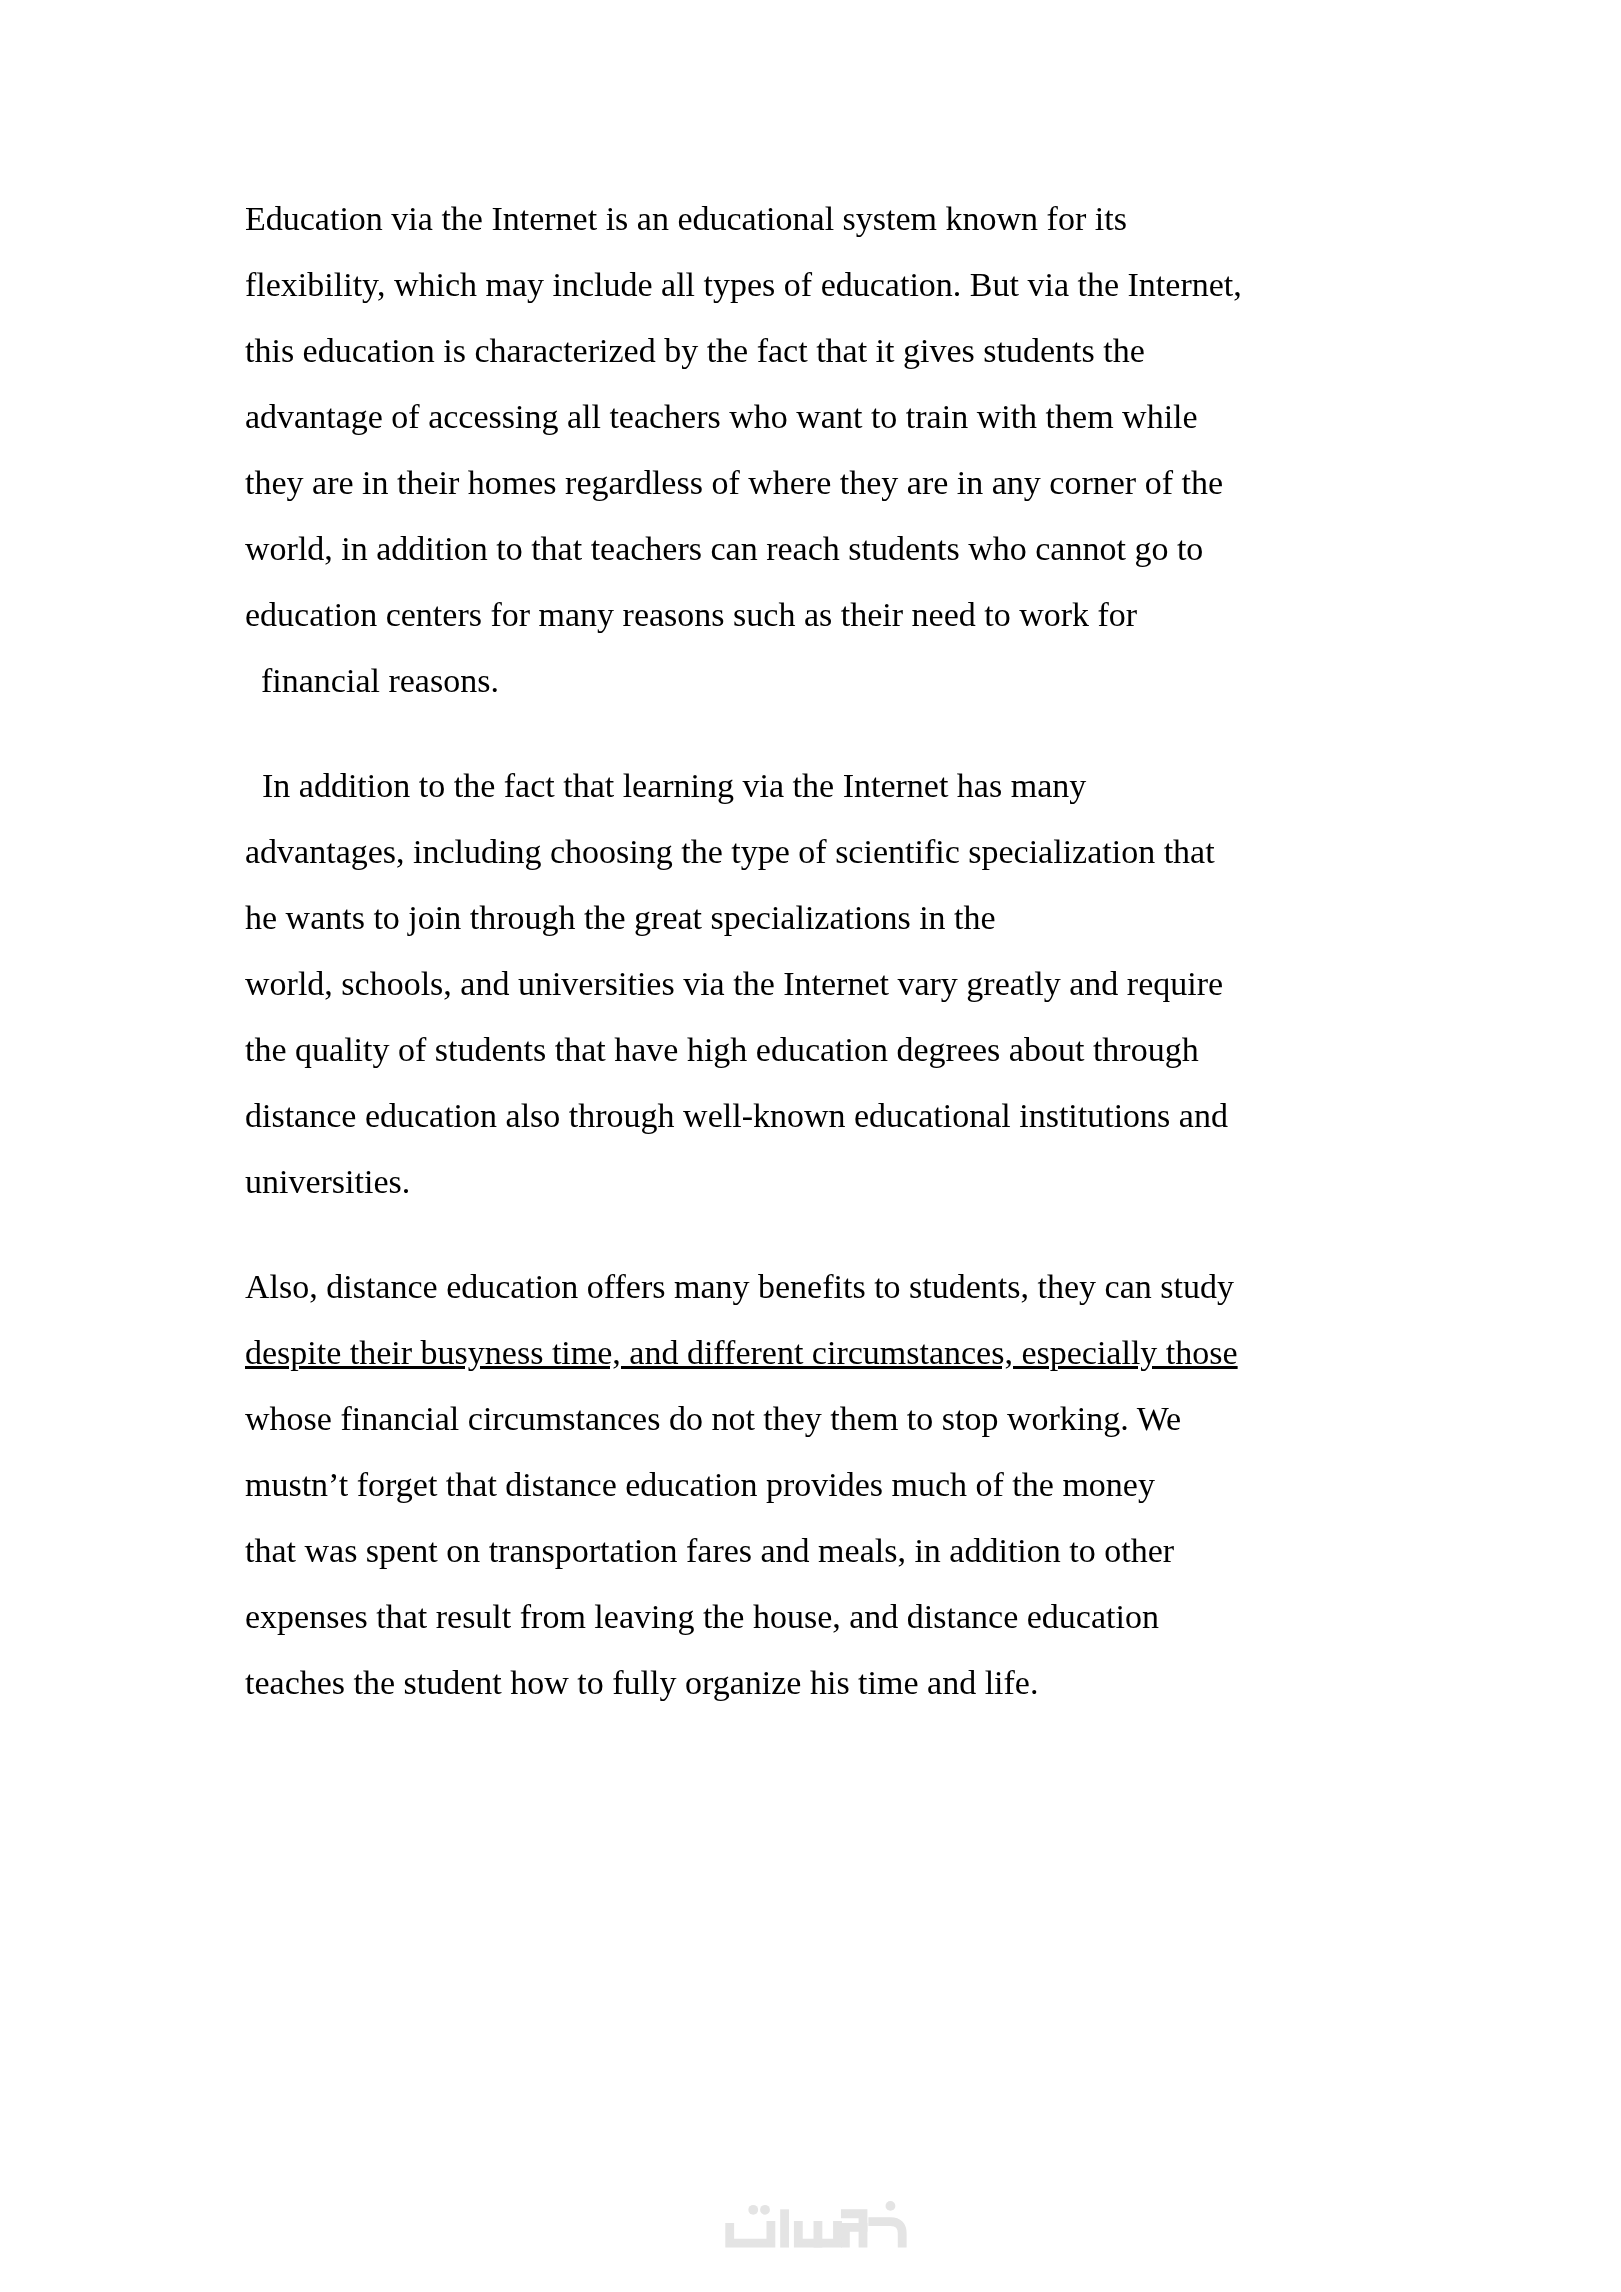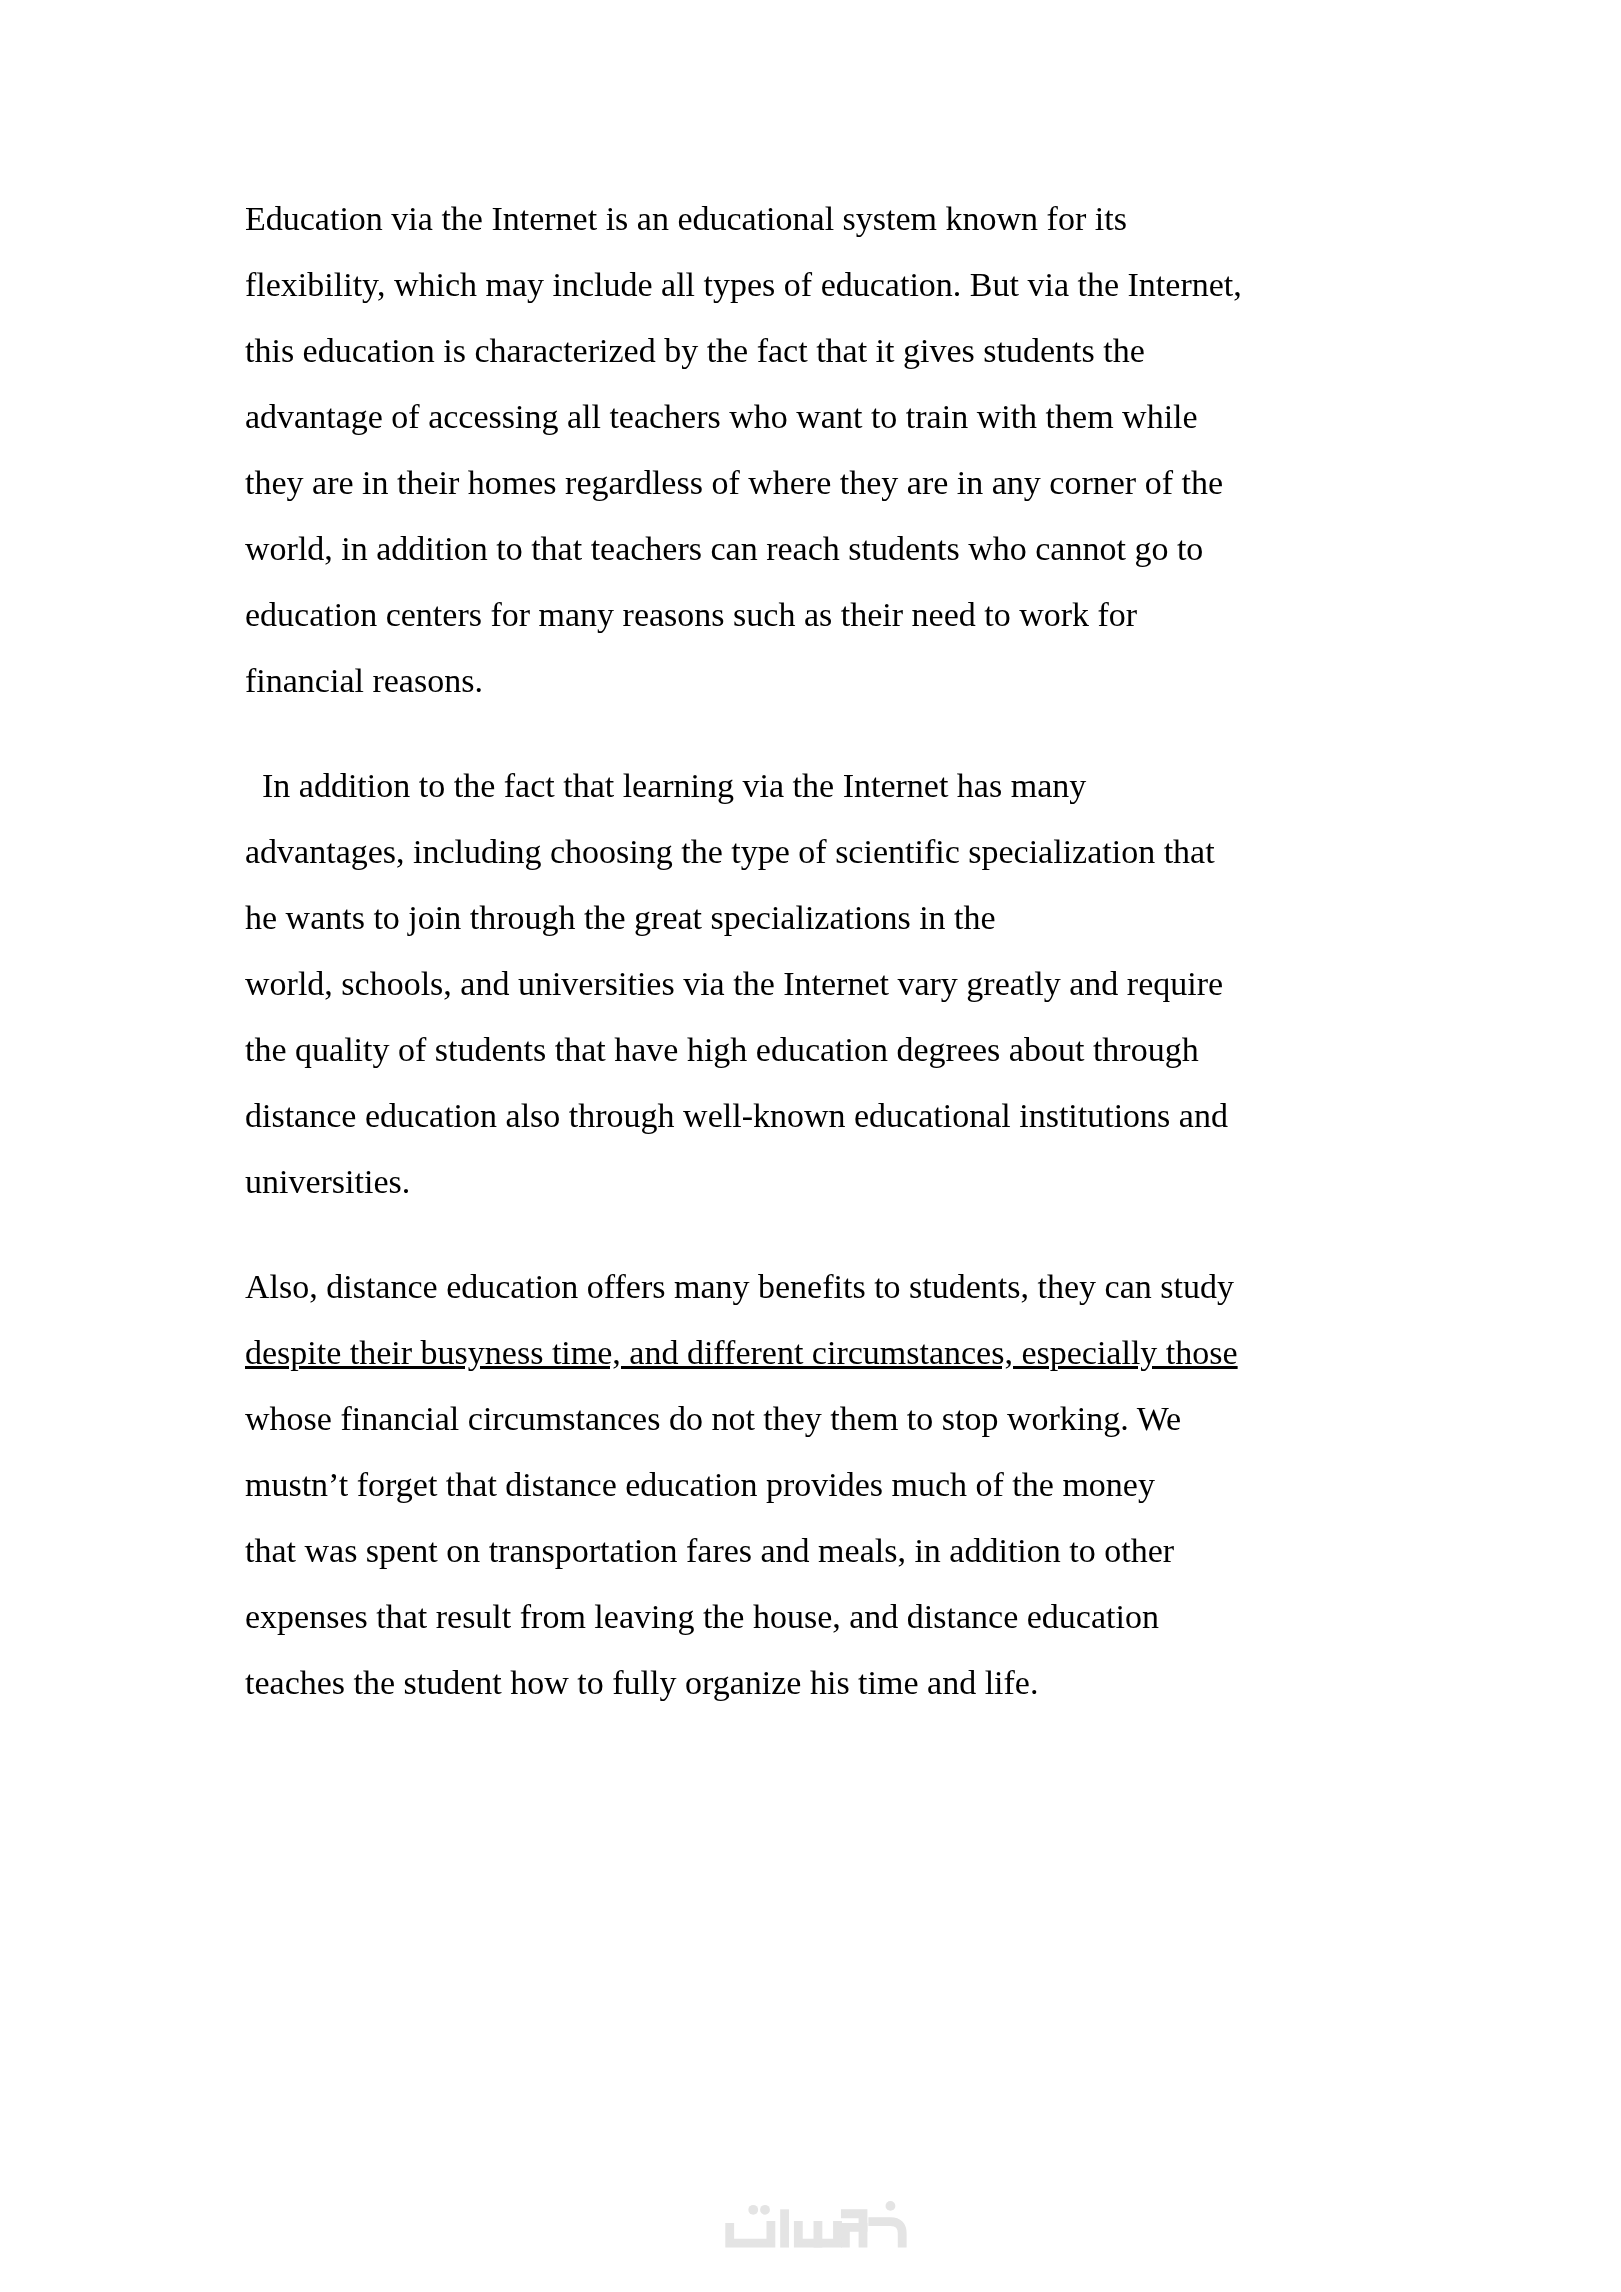--- a/index.html
+++ b/index.html
@@ -51,21 +51,21 @@
 <div class="page">
   <div class="body-text" id="body-text">
       <div>
         <div class="line" style="top: 202px;">Education via the Internet is an educational system known for its</div>
         <div class="line" style="top: 268px;">flexibility, which may include all types of education. But via the Internet,</div>
         <div class="line" style="top: 334px;">this education is characterized by the fact that it gives students the</div>
         <div class="line" style="top: 400px;">advantage of accessing all teachers who want to train with them while</div>
         <div class="line" style="top: 466px;">they are in their homes regardless of where they are in any corner of the</div>
         <div class="line" style="top: 532px;">world, in addition to that teachers can reach students who cannot go to</div>
         <div class="line" style="top: 598px; text-align: center;">education centers for many reasons such as their need to work for</div>
-        <div class="line" style="top: 664px;">financial reasons.</div>
+        <div class="line" style="top: 664px; margin-left: 16px;">financial reasons.</div>
       </div>
       <div>
         <div class="line" style="top: 769px;">  In addition to the fact that learning via the Internet has many</div>
         <div class="line" style="top: 835px;">advantages, including choosing the type of scientific specialization that</div>
         <div class="line" style="top: 901px;">he wants to join through the great specializations in the</div>
         <div class="line" style="top: 967px;">world, schools, and universities via the Internet vary greatly and require</div>
         <div class="line" style="top: 1033px;">the quality of students that have high education degrees about through</div>
         <div class="line" style="top: 1099px;">distance education also through well-known educational institutions and</div>
         <div class="line" style="top: 1165px;">universities.</div>
       </div>

